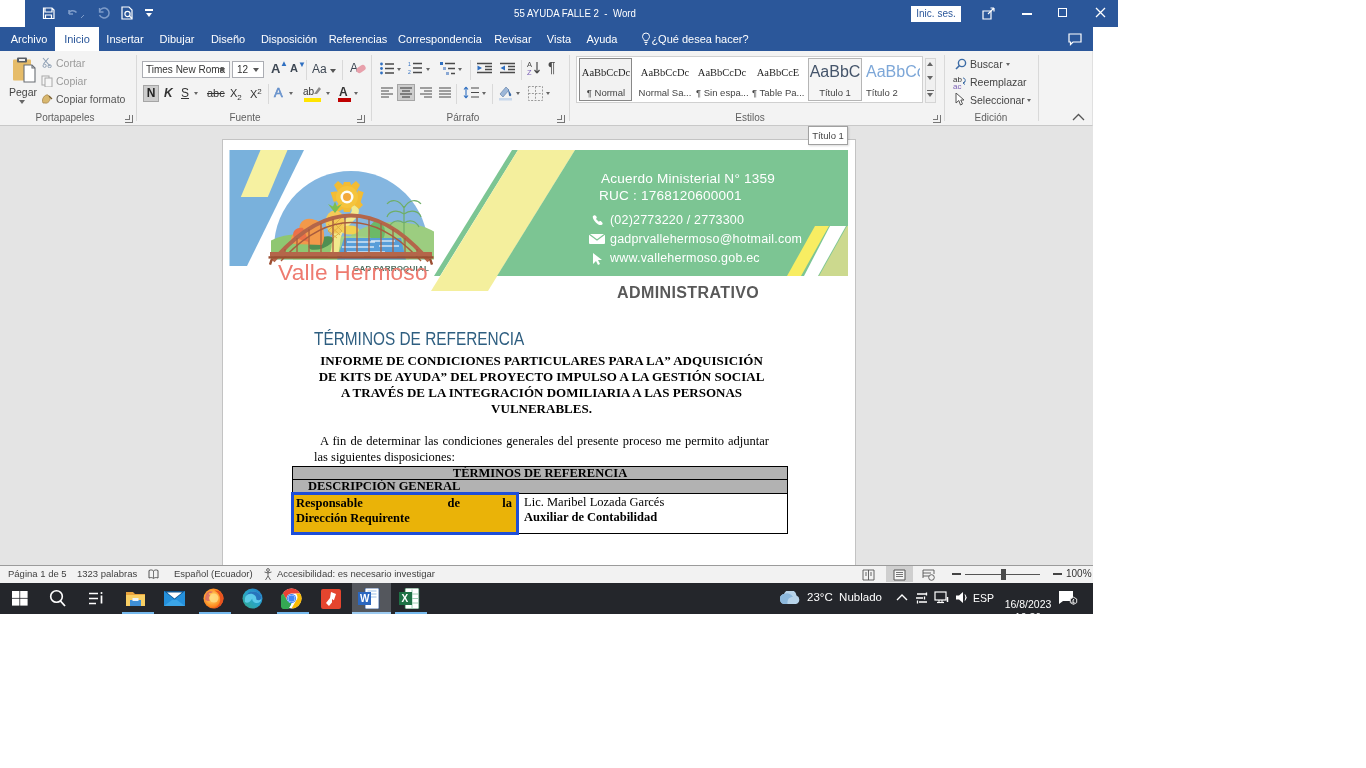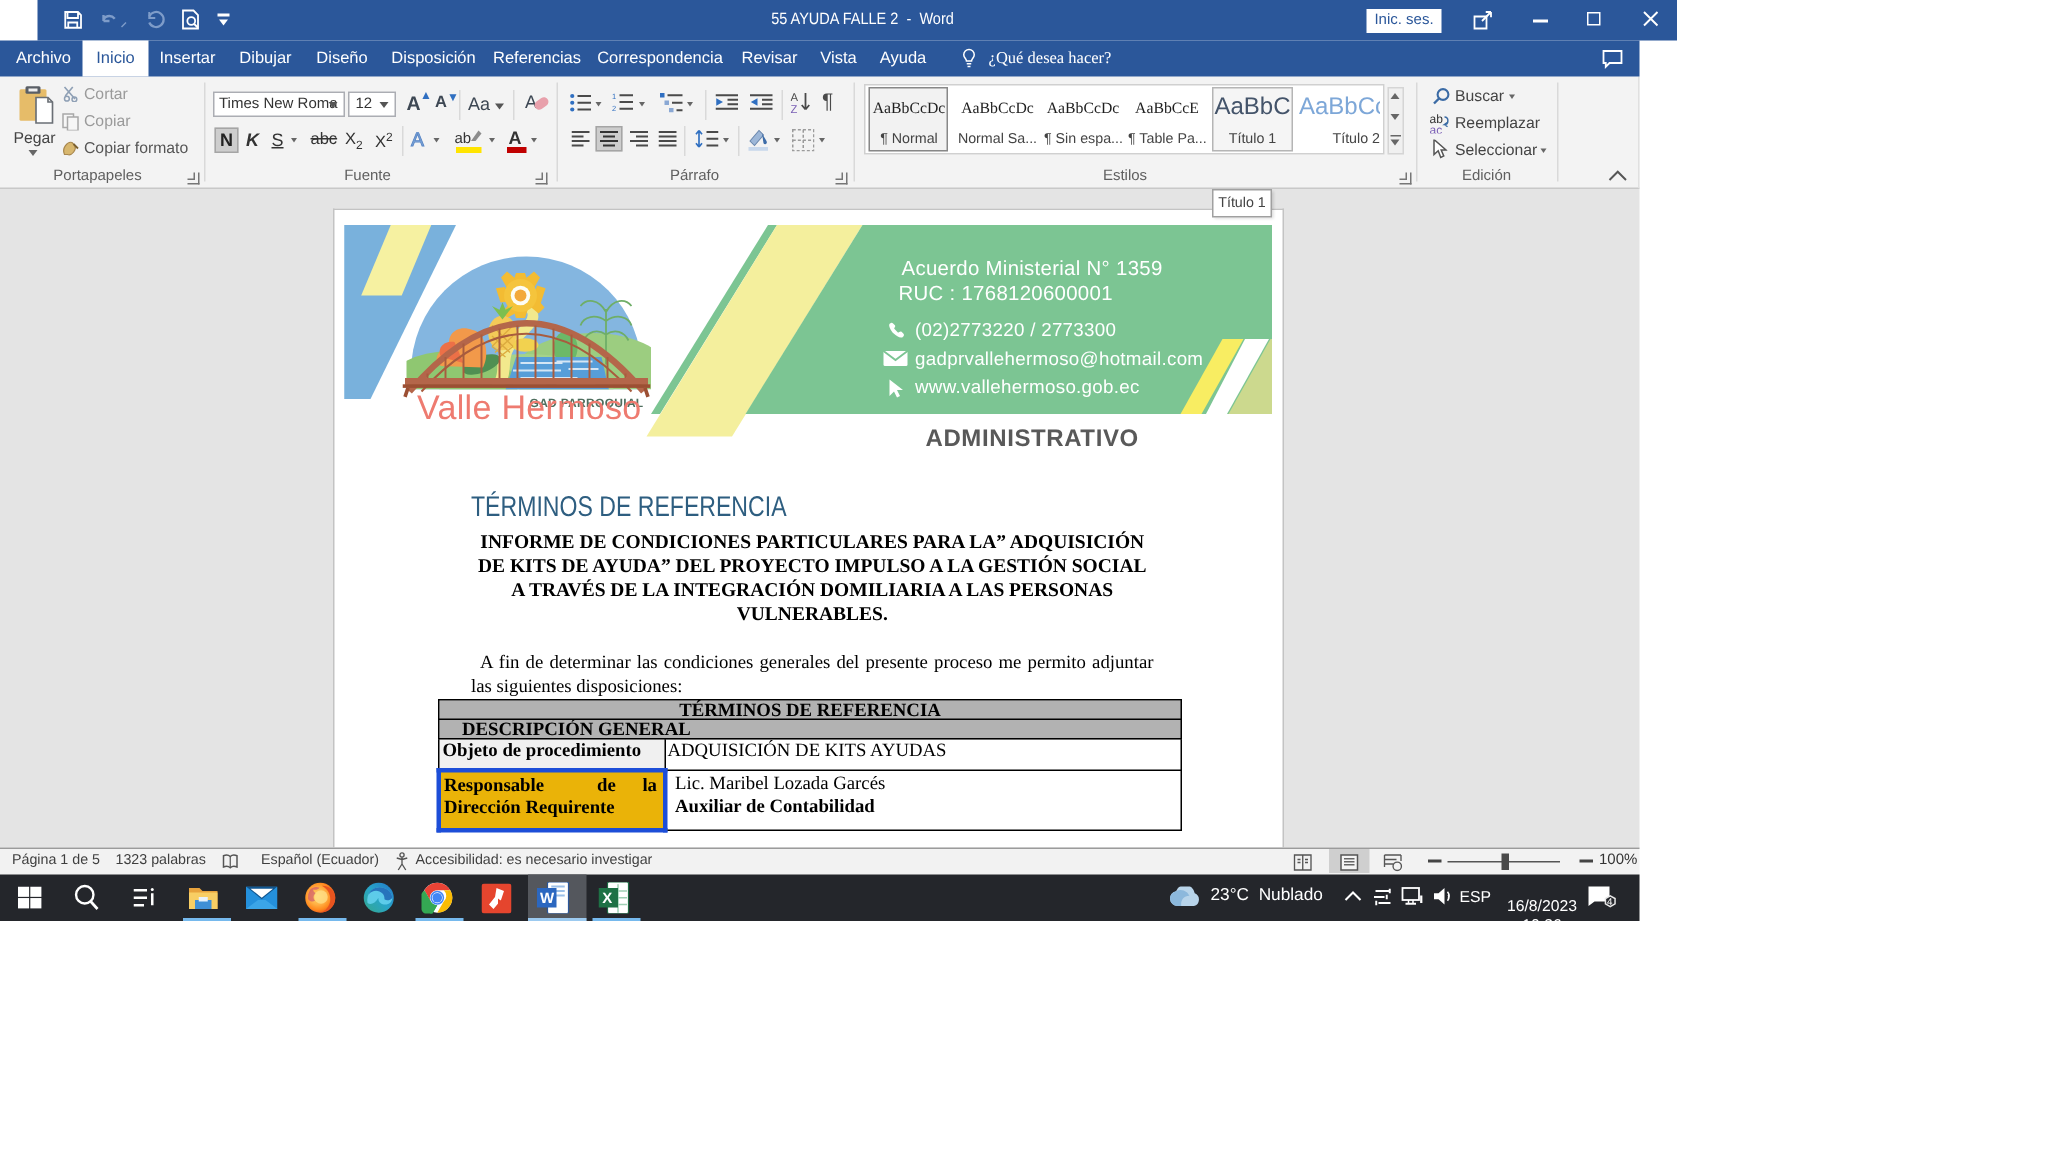--- a/index.html
+++ b/index.html
@@ -69,21 +69,21 @@
  <div class="tab" style="left:260px;width:58px;">Disposición</div>
  <div class="tab" style="left:328px;width:60px;">Referencias</div>
  <div class="tab" style="left:398px;width:84px;">Correspondencia</div>
  <div class="tab" style="left:492px;width:42px;">Revisar</div>
  <div class="tab" style="left:544px;width:30px;">Vista</div>
  <div class="tab" style="left:584px;width:36px;">Ayuda</div>
  <svg class="abs" style="left:641px;top:5px" width="10" height="15" viewBox="0 0 10 15">
         <path d="M5 1 a3.5 3.5 0 0 1 3.5 3.5 c0 2-1.8 2.6-1.8 4.2 h-3.4 c0-1.6-1.8-2.2-1.8-4.2 A3.5 3.5 0 0 1 5 1 Z" fill="none" stroke="#fff" stroke-width="1"></path>
         <path d="M3.5 10.5 h3 M4 12.3 h2" stroke="#fff" stroke-width="1"></path>
       </svg>
- <div class="tab" style="left:650px;width:100px;white-space:nowrap;font-family:Liberation Serif, serif;">¿Qué desea hacer?</div>
+ <div class="tab" style="left:650px;width:100px;white-space:nowrap;">¿Qué desea hacer?</div>
  <svg class="abs" style="left:1068px;top:6px" width="14" height="13" viewBox="0 0 14 13">
         <path d="M1 1 h12 v8 h-8 l-2.5 2.5 v-2.5 h-1.5 Z" fill="none" stroke="#fff" stroke-width="1.2"></path>
       </svg>
 </div>
 
 <div id="ribbon">
 
  <svg class="abs" style="left:12px;top:57px" width="24" height="26" viewBox="0 0 24 26">
         <rect x="1" y="2.5" width="18" height="21" rx="1" fill="#e6bc69"></rect>
         <rect x="5" y="0.5" width="10" height="5" rx="1" fill="#5a5f66"></rect>
@@ -256,21 +256,21 @@
  <div class="abs" style="left:638px;top:67px;width:54px;text-align:center;font-size:10.5px;color:#1e1e1e;font-family:'Liberation Serif',serif;white-space:nowrap;overflow:hidden;">AaBbCcDc</div>
  <div class="abs" style="left:638px;top:87px;width:54px;text-align:center;font-size:9.5px;color:#444;white-space:nowrap;overflow:hidden;">Normal Sa...</div>
  <div class="abs" style="left:696px;top:67px;width:52px;text-align:center;font-size:10.5px;color:#1e1e1e;font-family:'Liberation Serif',serif;white-space:nowrap;overflow:hidden;">AaBbCcDc</div>
  <div class="abs" style="left:696px;top:87px;width:52px;text-align:center;font-size:9.5px;color:#444;white-space:nowrap;overflow:hidden;">¶ Sin espa...</div>
  <div class="abs" style="left:752px;top:67px;width:52px;text-align:center;font-size:10.5px;color:#1e1e1e;font-family:'Liberation Serif',serif;white-space:nowrap;overflow:hidden;">AaBbCcE</div>
  <div class="abs" style="left:752px;top:87px;width:52px;text-align:center;font-size:9.5px;color:#444;white-space:nowrap;overflow:hidden;">¶ Table Pa...</div>
  <div class="abs" style="left:808px;top:58px;width:54px;height:43px;background:#f5f5f5;border:1px solid #b5b5b5;"></div>
  <div class="abs" style="left:809px;top:63px;width:52px;text-align:center;font-size:16px;color:#44546a;white-space:nowrap;overflow:hidden;">AaBbC</div>
  <div class="abs" style="left:809px;top:87px;width:52px;text-align:center;font-size:9.5px;color:#444;">Título 1</div>
  <div class="abs" style="left:866px;top:63px;width:54px;text-align:center;font-size:16px;color:#7da7d8;white-space:nowrap;overflow:hidden;">AaBbCc</div>
- <div class="abs" style="left:866px;top:87px;width:54px;text-align:right;font-size:9.5px;color:#444;">Título 2</div>
+ <div class="abs" style="left:866px;top:87px;width:54px;text-align:left;font-size:9.5px;color:#444;">Título 2</div>
  <div class="abs" style="left:925px;top:58px;width:11px;height:45px;background:#f0f0f0;border:1px solid #d5d5d5;"></div>
  <div class="abs" style="left:927px;top:62px;width:0;height:0;border-left:3.5px solid transparent;border-right:3.5px solid transparent;border-bottom:4px solid #666;"></div>
  <div class="abs" style="left:927px;top:76px;width:0;height:0;border-left:3.5px solid transparent;border-right:3.5px solid transparent;border-top:4px solid #666;"></div>
  <div class="abs" style="left:927px;top:90px;width:7px;height:1.2px;background:#666;"></div>
  <div class="abs" style="left:927px;top:93px;width:0;height:0;border-left:3.5px solid transparent;border-right:3.5px solid transparent;border-top:4px solid #666;"></div>
  <div class="glabel" style="left:710px;width:80px;">Estilos</div>
  <div class="launch" style="left:932px;"></div>
  <div class="gdiv" style="left:944px;"></div>
 
  <svg class="abs" style="left:955px;top:58px" width="12" height="12" viewBox="0 0 12 12">
@@ -383,24 +383,20 @@
 <div class="abs" style="left:91px;top:294px;width:455px;font-family:'Liberation Serif',serif;font-size:12.5px;line-height:15.5px;color:#000;text-align:justify;text-indent:6px;">A fin de determinar las condiciones generales del presente proceso me permito adjuntar las siguientes disposiciones:</div>
 <table class="abs" style="left:68px;top:326px;width:497px;border-collapse:collapse;font-family:'Liberation Serif',serif;font-size:12.5px;color:#000;" cellspacing="0">
  <tbody>
             <tr>
               <td colspan="2" style="border:1px solid #000;background:#b2b2b2;text-align:center;font-weight:bold;height:12px;line-height:12px;padding:0;">TÉRMINOS DE REFERENCIA</td>
             </tr>
  <tr>
               <td colspan="2" style="border:1px solid #000;background:#b2b2b2;font-weight:bold;height:12px;line-height:12px;padding:0 0 0 15px;">DESCRIPCIÓN GENERAL</td>
             </tr>
  <tr>
-              <td style="border:1px solid #000;background:#f0f0f0;font-weight:bold;width:151px;height:21px;line-height:14px;padding:0 2px;vertical-align:top;">Objeto de procedimiento</td>
-              <td style="border:1px solid #000;padding:0 0 0 1px;line-height:14px;vertical-align:top;">ADQUISICIÓN DE KITS AYUDAS</td>
-            </tr>
- <tr>
               <td style="border:3px solid #1d4ed8;background:#eab308;font-weight:bold;height:40px;line-height:15px;padding:1px 4px 0 2px;vertical-align:top;">
                 <div style="text-align:justify;text-align-last:justify;">Responsable&nbsp;&nbsp;&nbsp;&nbsp;de&nbsp;&nbsp;la</div>
                 <div>Dirección Requirente</div>
               </td>
               <td style="border:1px solid #000;padding:1px 0 0 5px;line-height:15px;vertical-align:top;">Lic. Maribel Lozada Garcés<br><b>Auxiliar de Contabilidad</b></td>
             </tr>
 </tbody>
         </table>
 </div>
     </div>

